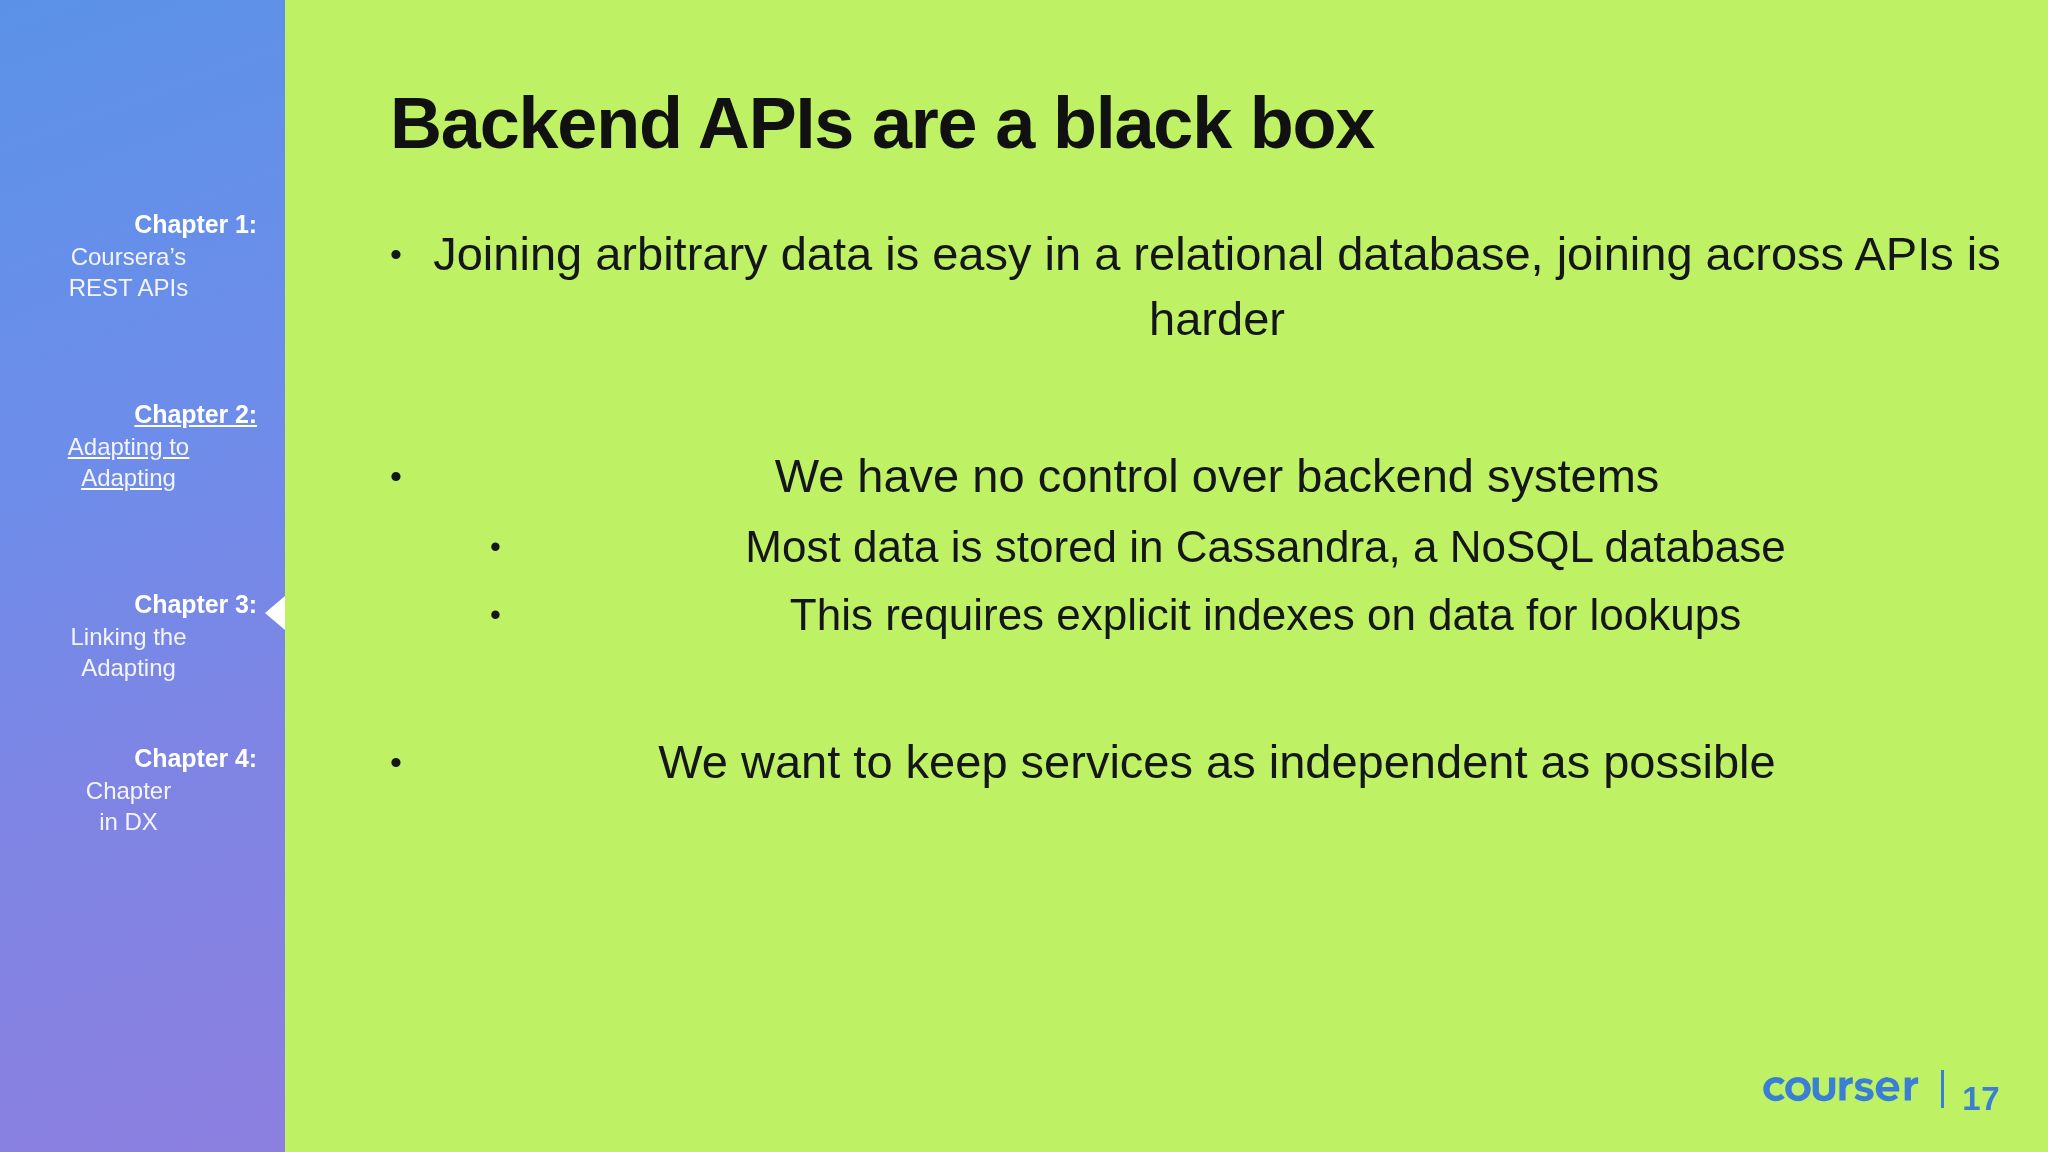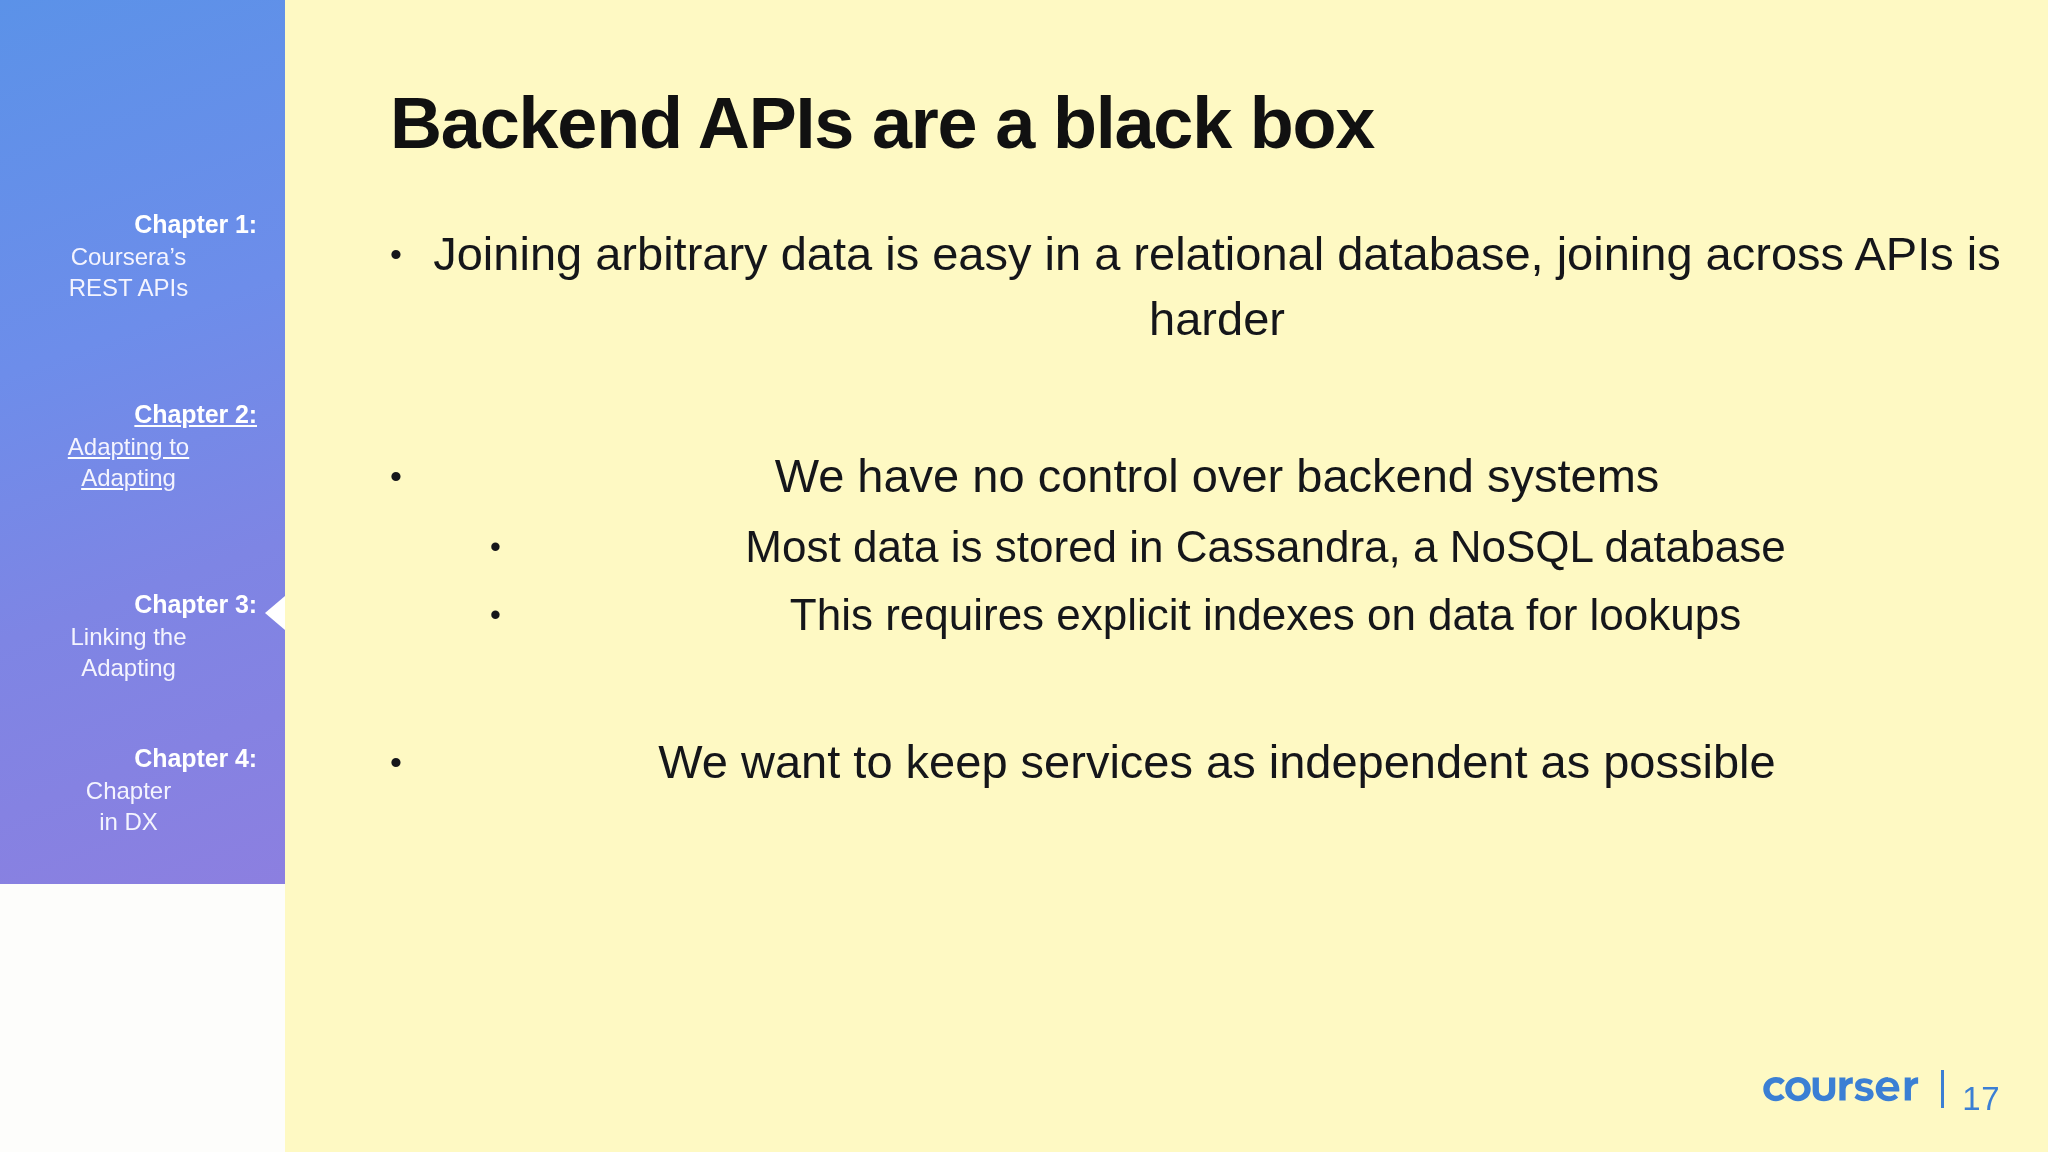--- a/index.html
+++ b/index.html
@@ -19,21 +19,21 @@
     width: 2048px;
     height: 1152px;
     background: #FDFDFB;
     display: flex;
   }
 
   
   .sidebar {
     position: relative;
     width: 285px;
-    height: 884px;
+    height: 1152px;
     flex: 0 0 285px;
     background: linear-gradient(160deg, #5B92E8 0%, #6D8DEA 38%, #7E85E4 65%, #8C7FE0 100%);
     box-sizing: border-box;
     padding-right: 28px;
     overflow: hidden;
   }
 
   .chapter-list {
     position: absolute;
     top: 0;
@@ -78,21 +78,21 @@
     border-top: 17px solid transparent;
     border-bottom: 17px solid transparent;
     border-right: 20px solid #FFFFFF;
   }
 
   
   .main {
     position: relative;
     flex: 1 1 auto;
     height: 1152px;
-    background: #fef9c3;
+    background: #bef264;
   }
 
   .slide-title {
     position: absolute;
     left: 105px;
     top: 86px;
     font-size: 72px;
     font-weight: 700;
     color: #111111;
     letter-spacing: -1.2px;
@@ -158,21 +158,21 @@
     height: 30px;
   }
   .footer-divider {
     width: 3px;
     height: 38px;
     background: #3B7FD4;
   }
   .page-number {
     font-size: 33px;
     color: #3B7FD4;
-    font-weight: 400;
+    font-weight: 700;
     letter-spacing: 0.5px;
     margin-top: 20px;
   }
 </style>
 </head>
 <body>
 
 <div class="slide">
 
   <div class="sidebar">

